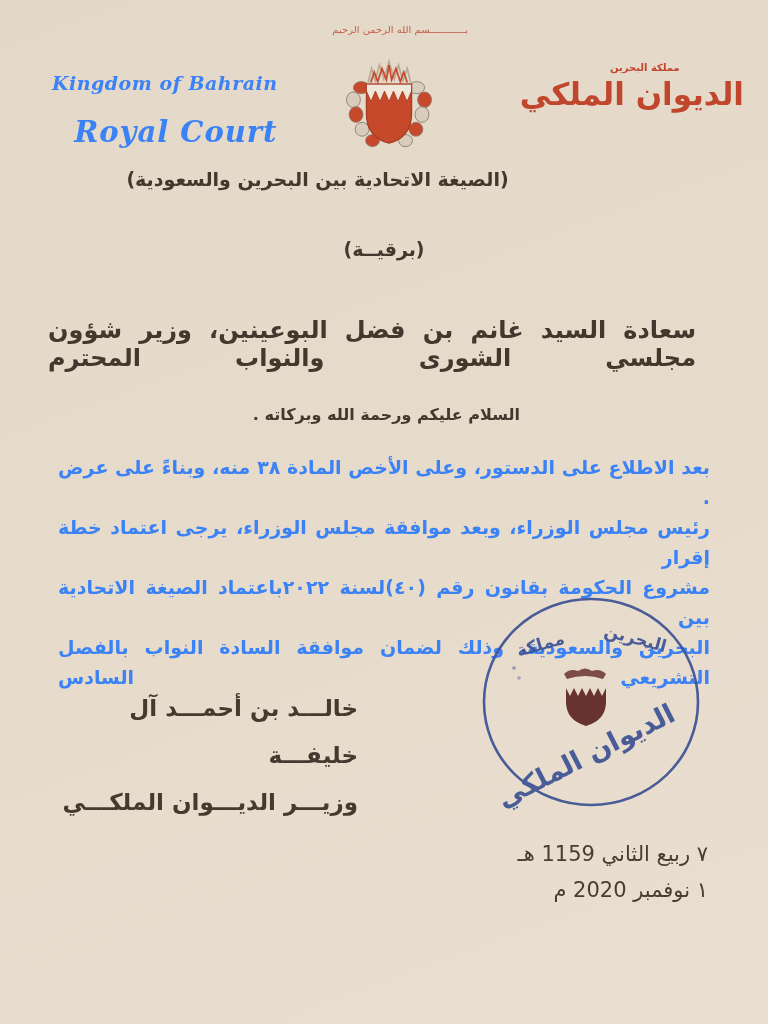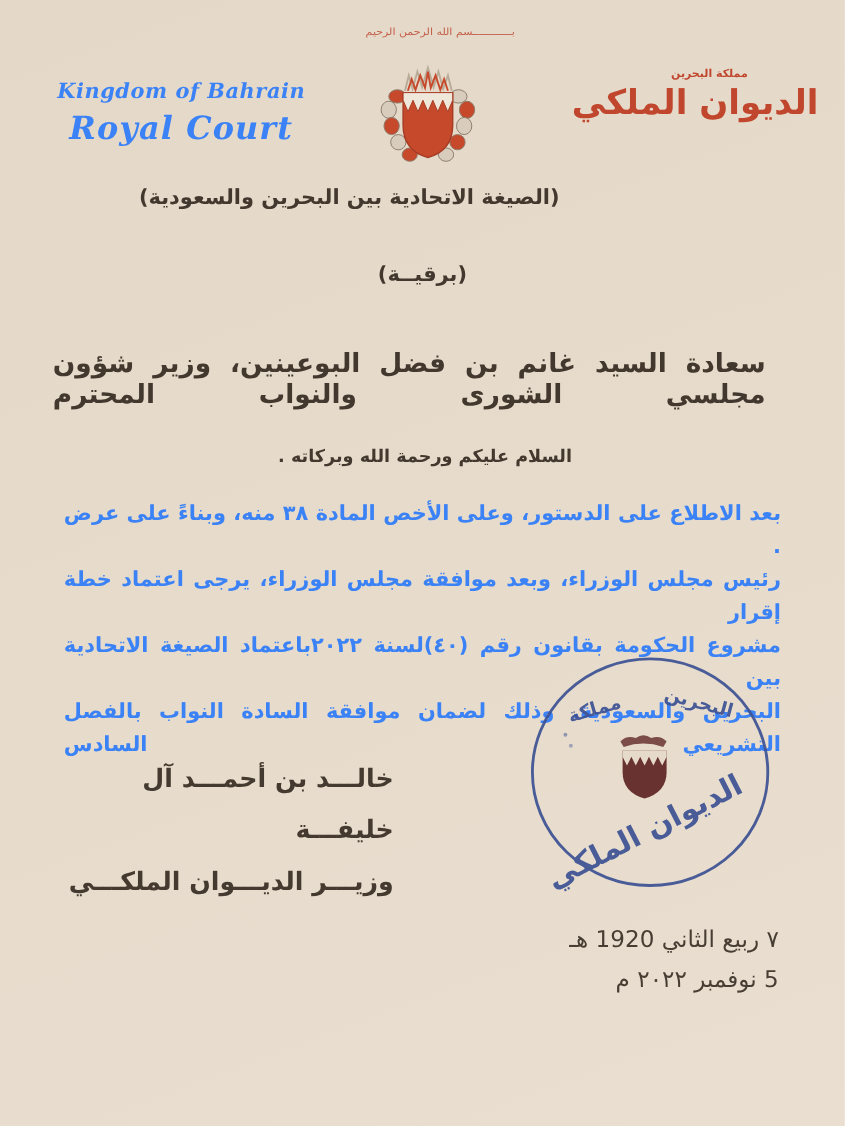--- a/index.html
+++ b/index.html
@@ -6,21 +6,21 @@
   body{
     width:768px;height:1024px;position:relative;overflow:hidden;
     background:linear-gradient(160deg,#e4d8c8 0%,#e7dccc 55%,#e9decf 100%);
     font-family:"DejaVu Sans",sans-serif;color:#43382e;
   }
   .abs{position:absolute;}
   
   .hdr-en{left:52px;top:72px;text-align:center;color:#3b82f6;
           font-family:"DejaVu Serif",serif;font-style:italic;line-height:1.25;}
   .hdr-en .l1{font-size:19px;font-weight:bold;letter-spacing:.5px;}
-  .hdr-en .l2{font-size:29px;font-weight:bold;letter-spacing:1px;margin-top:2px;}
+  .hdr-en .l2{font-size:29px;font-weight:bold;letter-spacing:1px;margin-top:18px;text-align:right;}
   .bismillah{left:322px;top:24px;width:146px;color:#c0503a;font-size:10px;
              direction:rtl;white-space:nowrap;opacity:.9;transform:scaleY(.9);}
   .emblem{left:330px;top:52px;}
   .hdr-ar{right:24px;top:62px;text-align:center;color:#c1462e;direction:rtl;line-height:1.1;}
   .hdr-ar .l1{font-size:10px;font-weight:bold;padding-left:26px;}
   .hdr-ar .l2{font-size:31px;font-weight:bold;margin-top:4px;}
   
   .arline{direction:rtl;font-weight:bold;color:#43382e;}
   .subject{left:0;top:168px;width:635px;text-align:center;font-size:19px;}
   .doctype{left:0;top:238px;width:768px;text-align:center;font-size:19px;}
@@ -117,15 +117,15 @@
       <path d="M86 80 q6 -6 14 -3 q7 -5 14 0 q8 -3 14 3 l-3 5 q-18 -6 -36 0 Z" fill="#5e2424" opacity=".85"></path>
       <path d="M88 88 H128 V108 Q128 126 108 132 Q88 126 88 108 Z" fill="#5e2424"></path>
       <polygon fill="#e6dbcb" points="88,88 128,88 128,94 124,102 120,94 116,102 112,94 108,102 104,94 100,102 96,94 92,102 88,94"></polygon>
     </g>
 
     <text x="112" y="170" font-size="27" text-anchor="middle" transform="rotate(-27 112 170)">الديوان الملكي</text>
   </svg>
 </div>
 
 <div class="abs dates">
-  <div>٧ ربيع الثاني 1920 هـ</div>
-  <div>5 نوفمبر ٢٠٢٢ م</div>
+  <div>٧ ربيع الثاني 1159 هـ</div>
+  <div>١ نوفمبر 2020 م</div>
 </div>
 
 </body></html>

